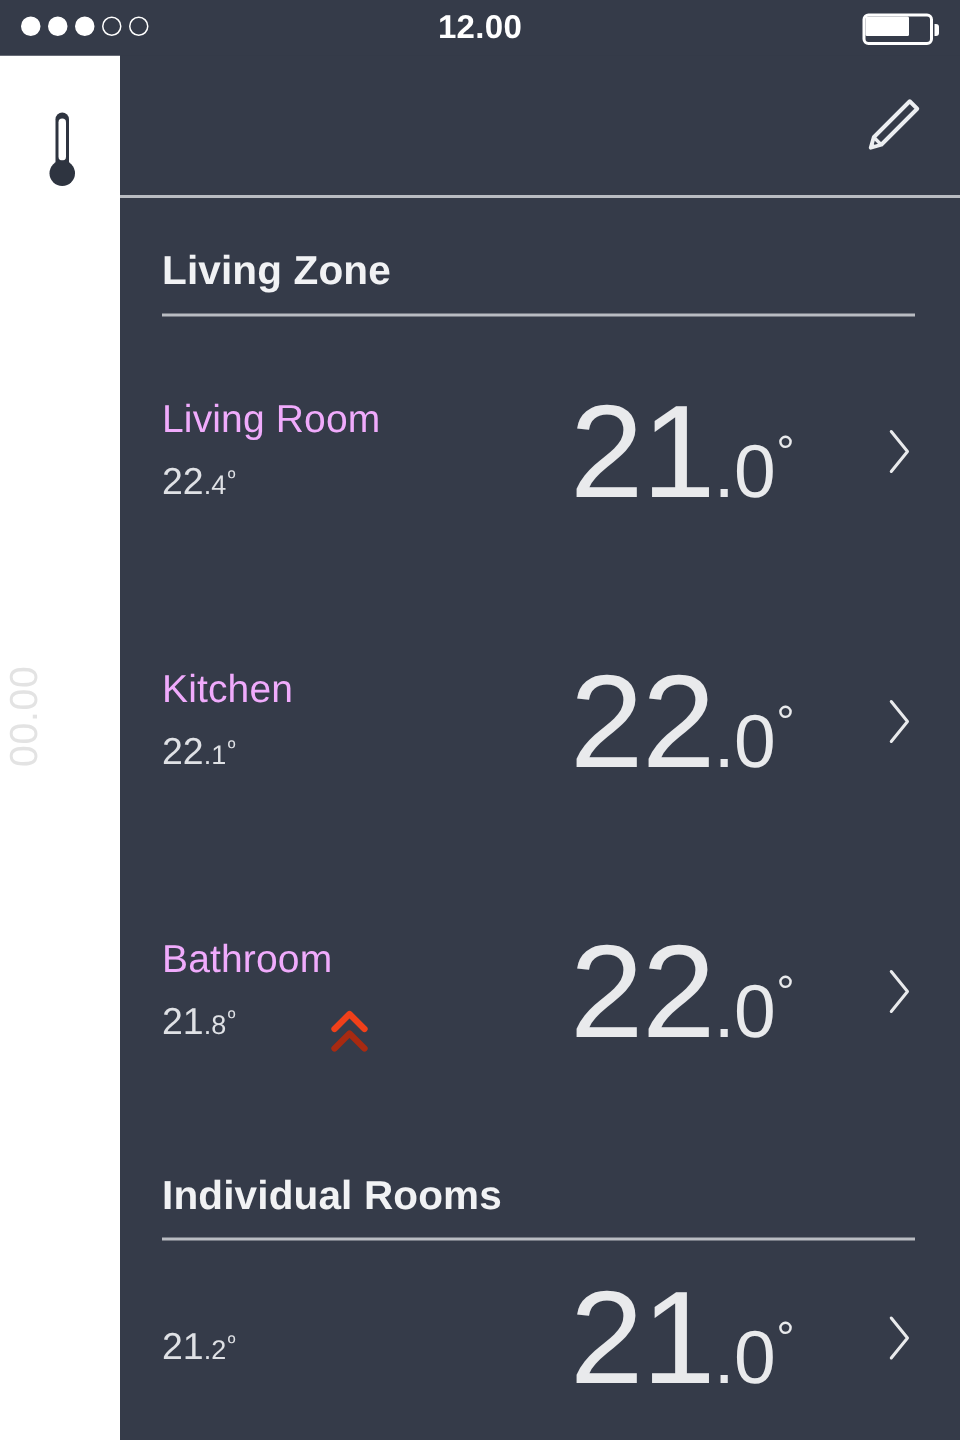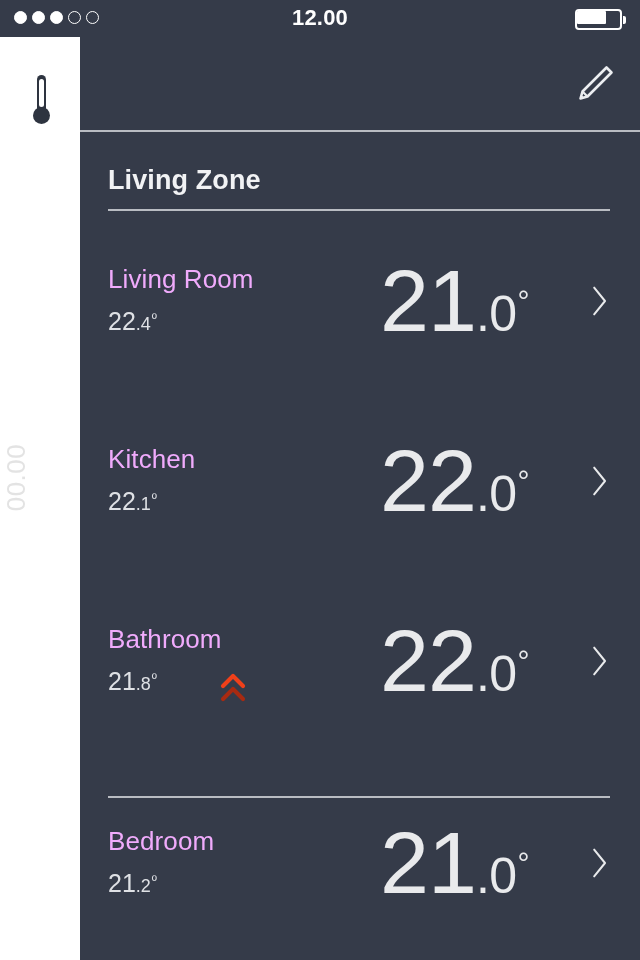--- a/index.html
+++ b/index.html
@@ -336,26 +336,26 @@
         <span class="tgt-deg">°</span>
       </div>
       <div class="room-chevron">
         <svg viewBox="0 0 24 40" width="20" height="34" aria-hidden="true">
           <path d="M5 4 L18 20 L5 36" fill="none" stroke="#e9eaec" stroke-width="2.4" stroke-linecap="round" stroke-linejoin="round"></path>
         </svg>
       </div>
     </div>
 
     <div class="section-head">
+      <div class="section-title">Individual Rooms</div>
       <div class="section-rule"></div>
     </div>
 
     <div class="room compact">
       <div class="room-left">
-        <div class="room-name">Bedroom</div>
         <div class="room-current">
           <span class="cur-int">21</span>
           <span class="cur-dec">.2</span>
           <span class="cur-deg">º</span>
         </div>
 
       </div>
       <div class="room-target">
         <span class="tgt-int">21</span>
         <span class="tgt-dec">.0</span>

